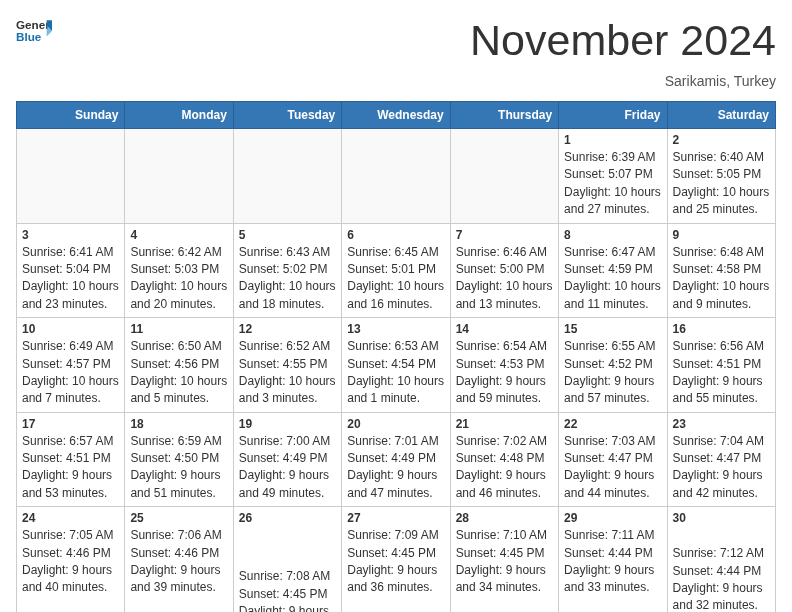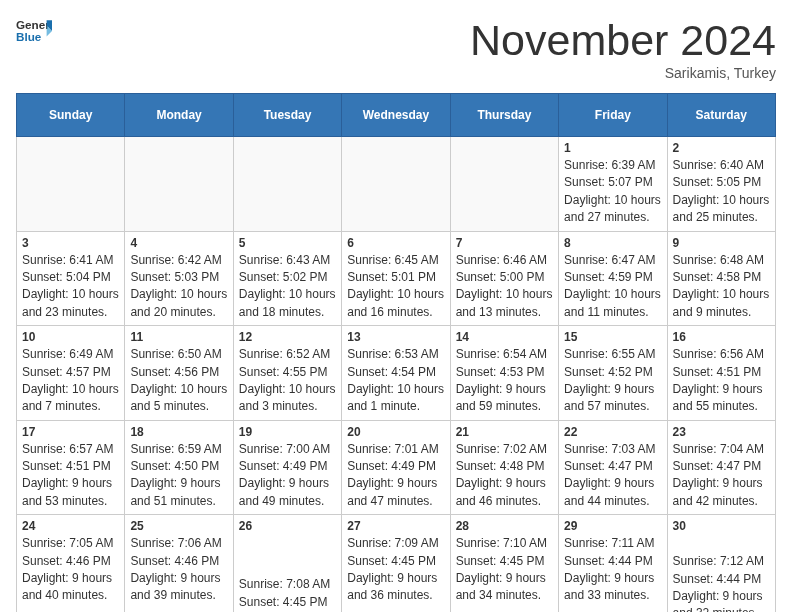--- a/index.html
+++ b/index.html
@@ -29,33 +29,34 @@
       text-align: right;
     }
     .month-title {
       font-size: 43px;
       font-weight: 300;
       color: #333;
     }
     .subtitle {
       font-size: 14px;
       color: #555;
+      margin-top: 8px;
     }
     table {
       width: 100%;
       border-collapse: collapse;
       table-layout: fixed;
     }
     thead th {
       background: #3576b5;
       color: #fff;
       font-size: 12px;
       font-weight: bold;
-      padding: 14px 6px;
-      text-align: center;
+      padding: 6px 6px;
+      text-align: right;
       border: 1px solid #2a5f99;
     }
     td {
       border: 1px solid #ccc;
       vertical-align: top;
       padding: 4px 5px;
       font-size: 9.5px;
       color: #333;
       height: 88px;
       background: #fff;

